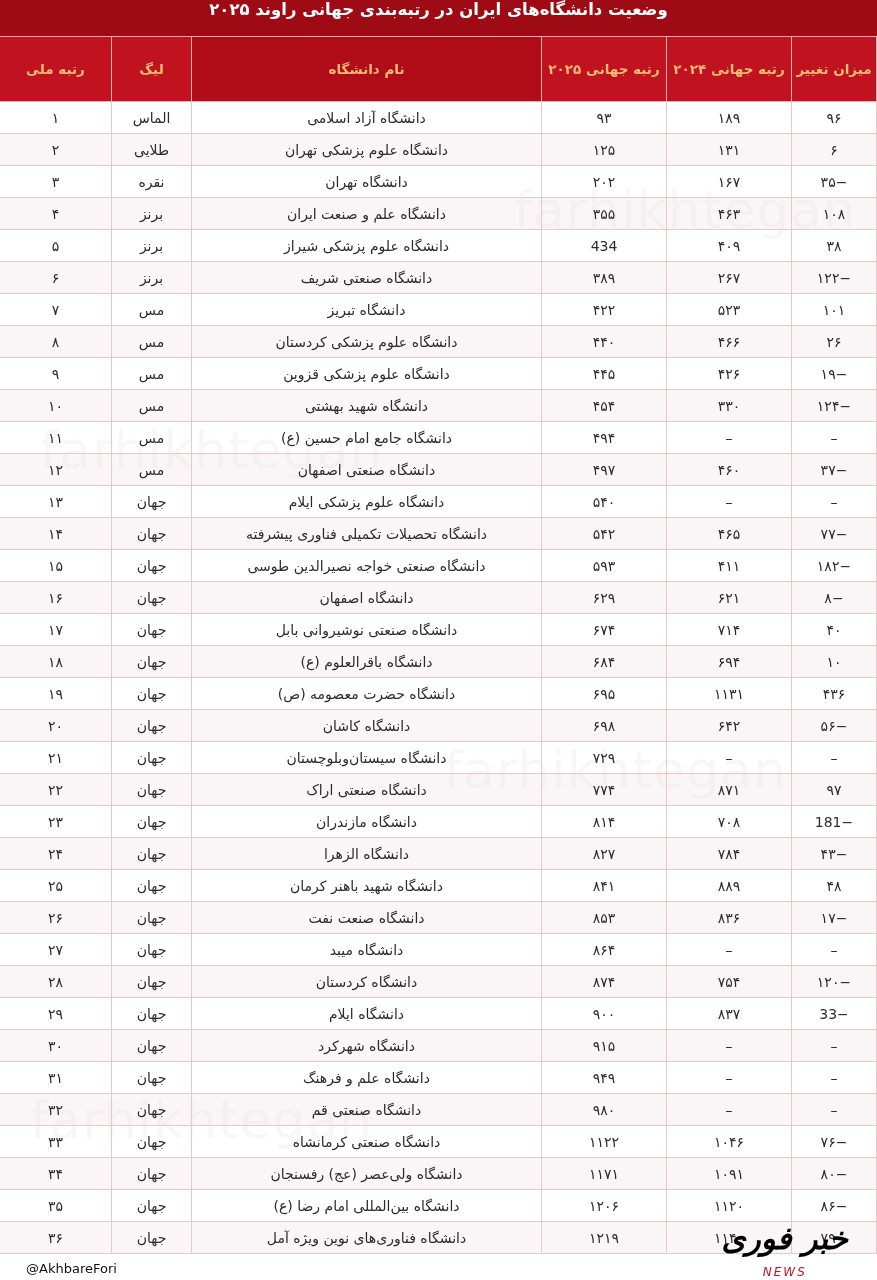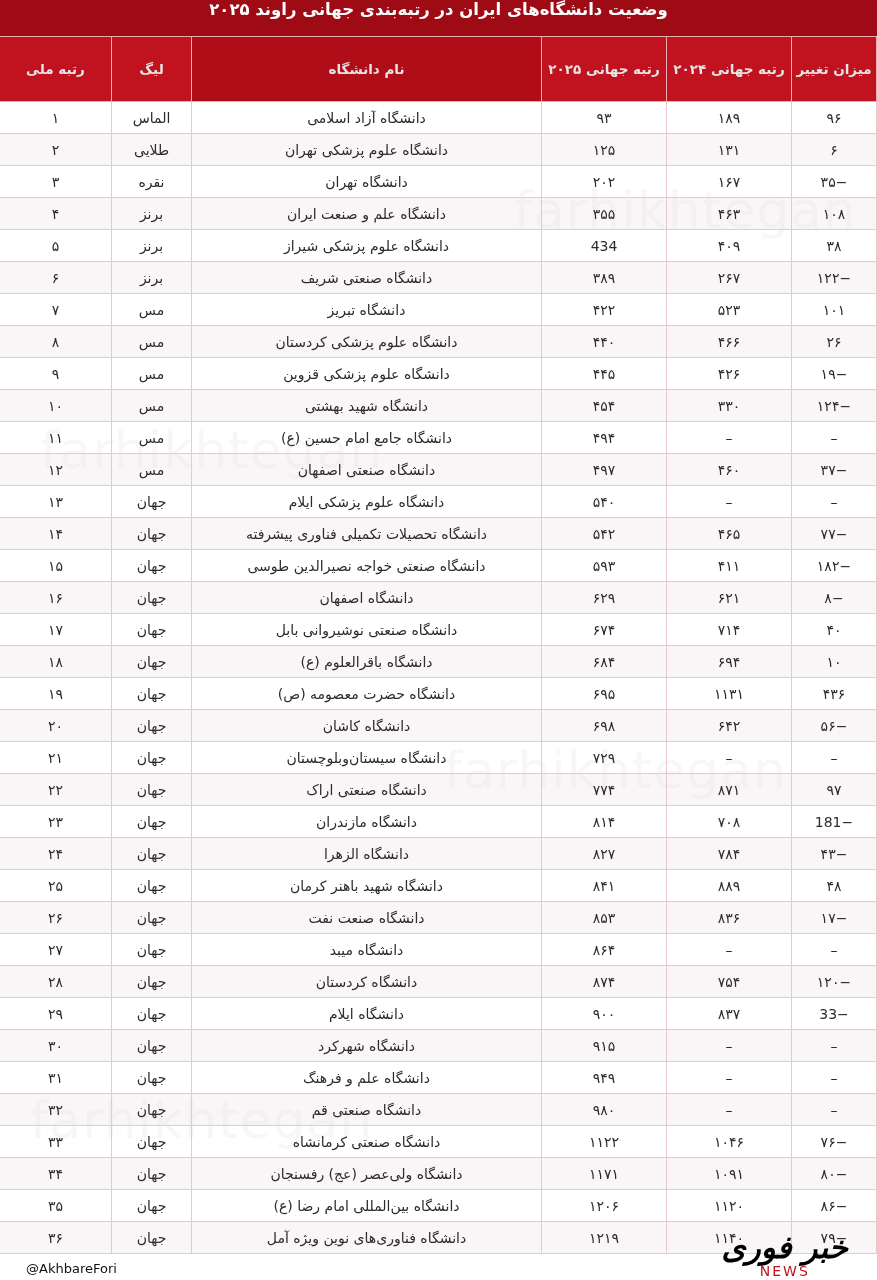--- a/index.html
+++ b/index.html
@@ -54,21 +54,21 @@
 
   table.ranking {
     width: 877px;
     border-collapse: collapse;
     table-layout: fixed;
     position: relative;
     z-index: 8;
   }
   table.ranking thead th {
     background: #c1121f;
-    color: #e5e5e5;
+    color: #fdba74;
     font-size: 13.5px;
     font-weight: bold;
     line-height: 1.35;
     padding: 6px 2px;
     height: 52px;
     border: 1px solid #e8aeb2;
     vertical-align: middle;
   }
   table.ranking thead th.univ-col {
     background: #b00d18;
@@ -123,24 +123,25 @@
     line-height: 1;
   }
   .brand .brand-main {
     font-size: 31px;
     font-weight: bold;
     color: #000000;
     letter-spacing: -1px;
     font-style: italic;
   }
   .brand .brand-sub {
-    font-size: 14px;
+    font-size: 12px;
     color: #c1121f;
     letter-spacing: 2px;
-    margin-top: 1px;
+    margin-top: 12px;
+    font-style: italic;
   }
 </style>
 </head>
 <body>
 
 <div class="page">
 
   <div class="watermark">
     <div class="wm-text" style="top:180px; right:20px;">farhikhtegan</div>
     <div class="wm-text" style="top:420px; left:40px;">farhikhtegan</div>

